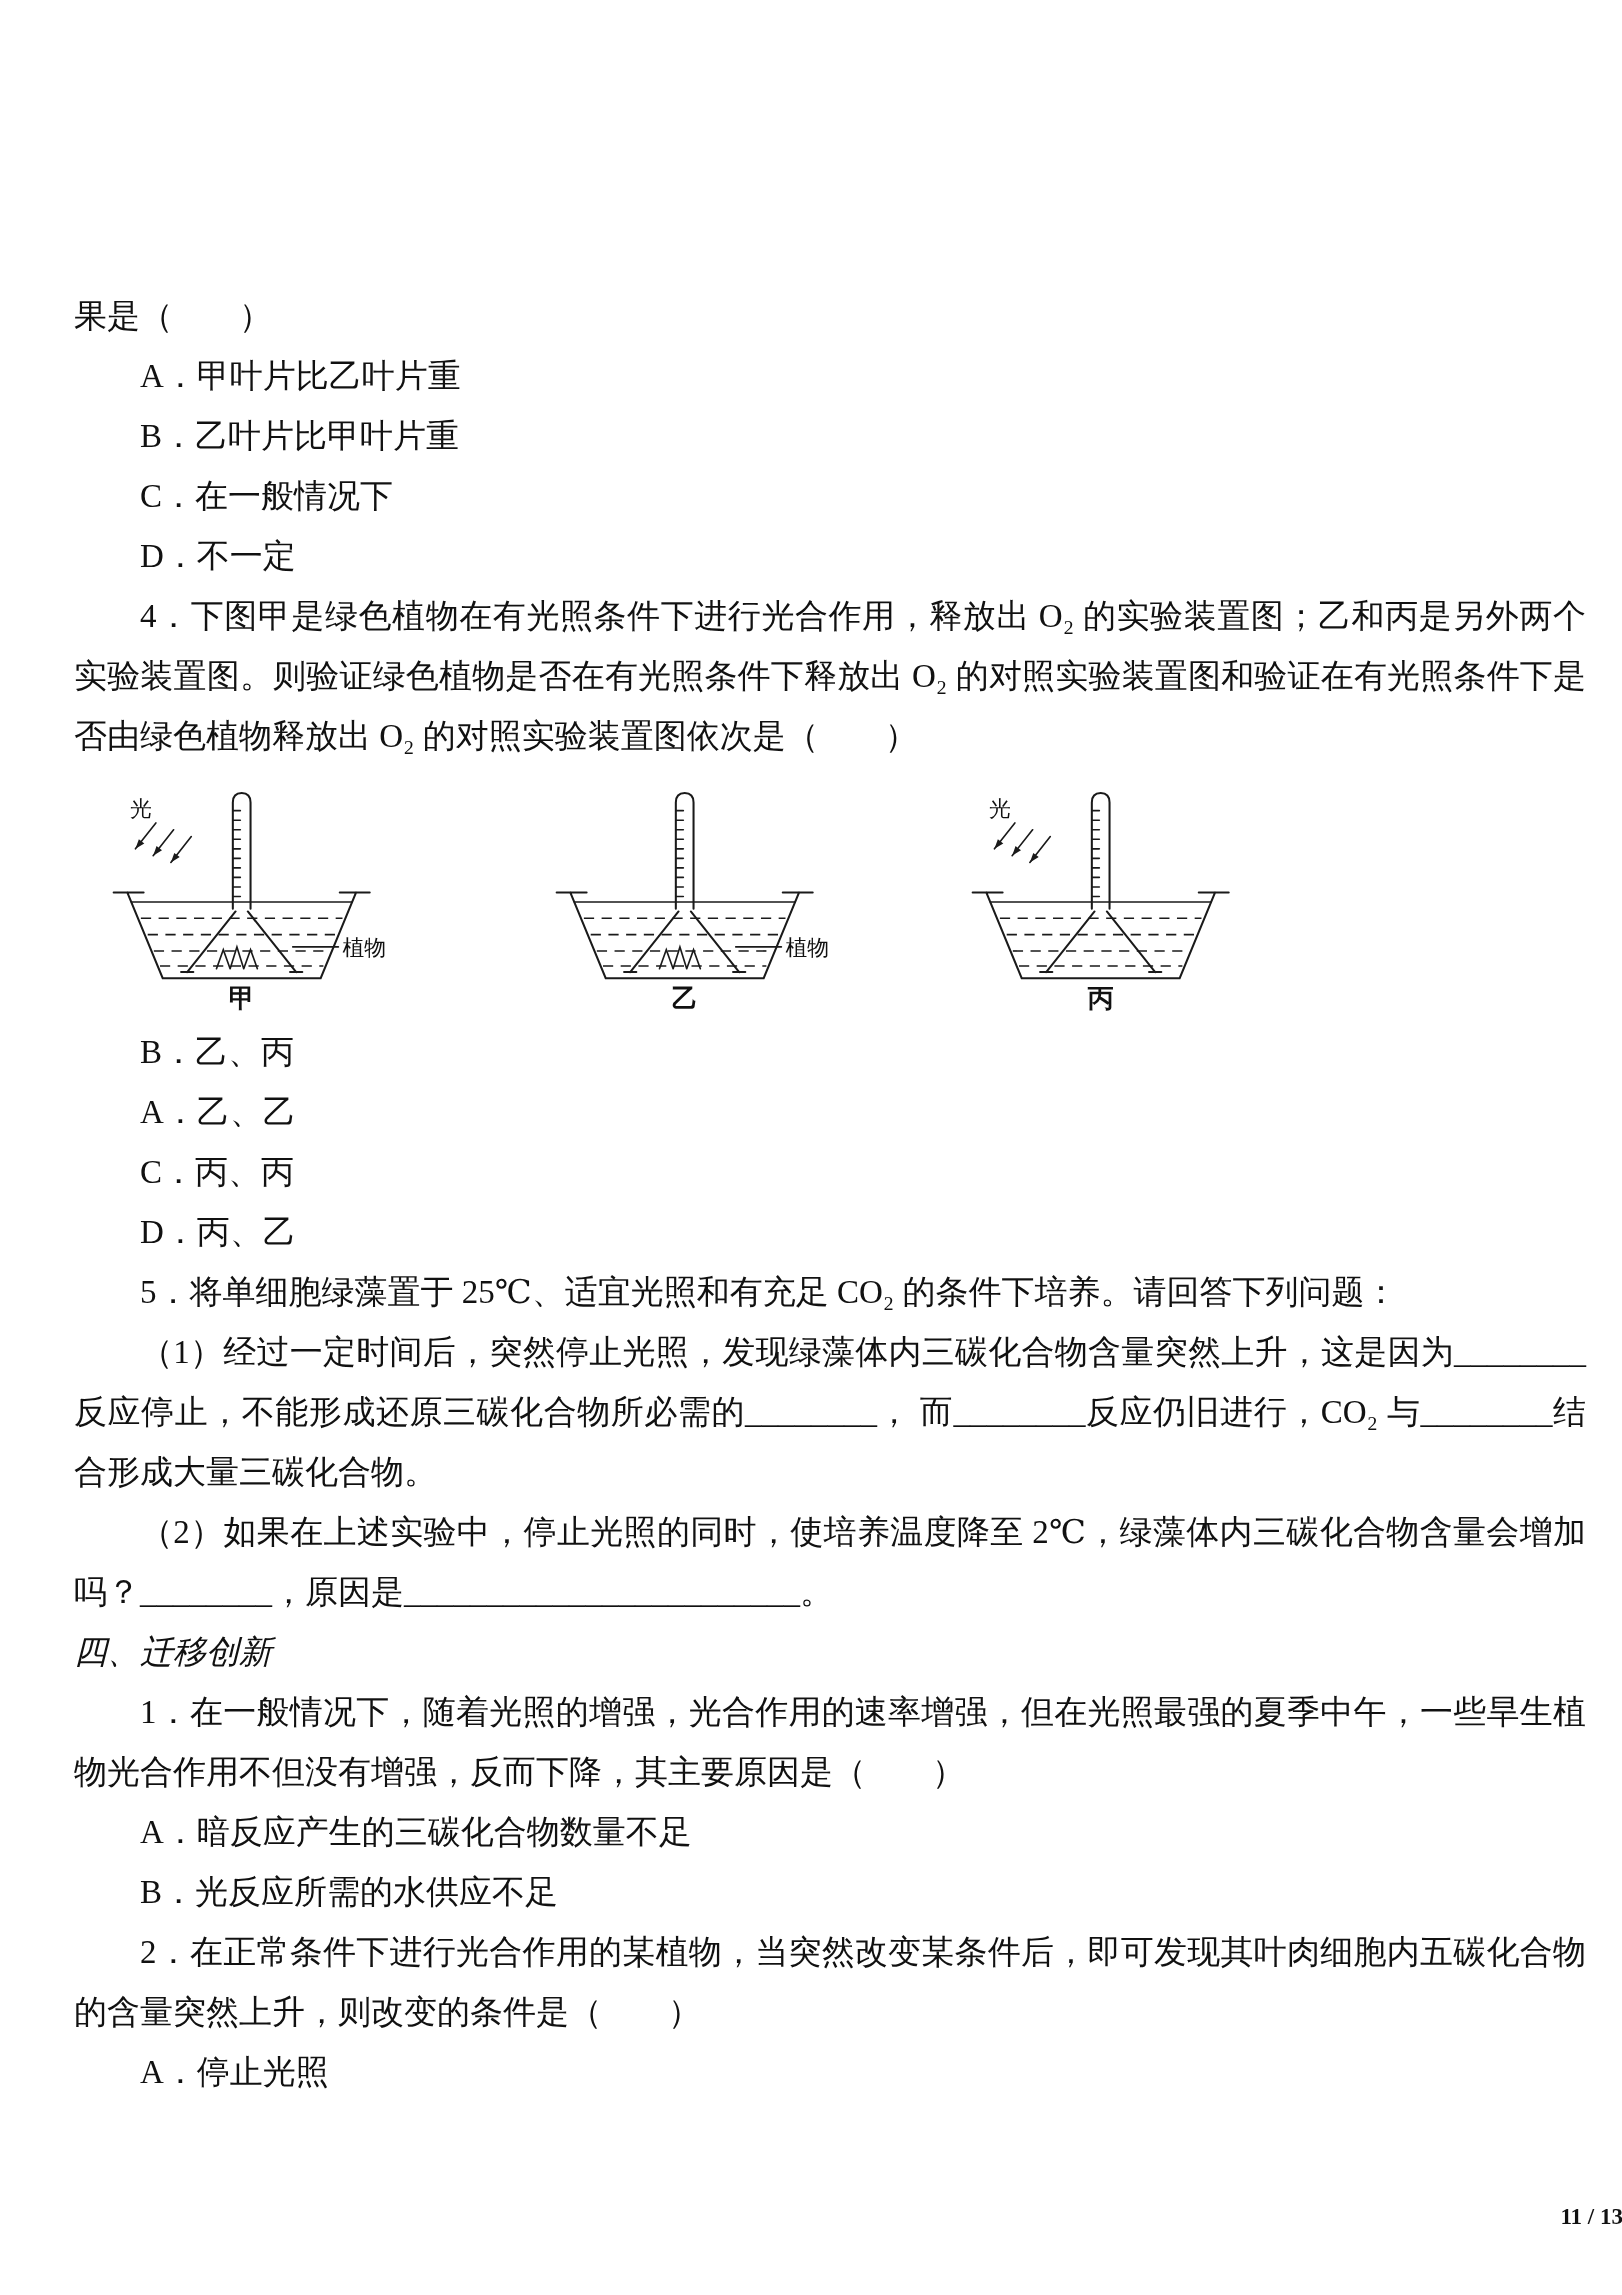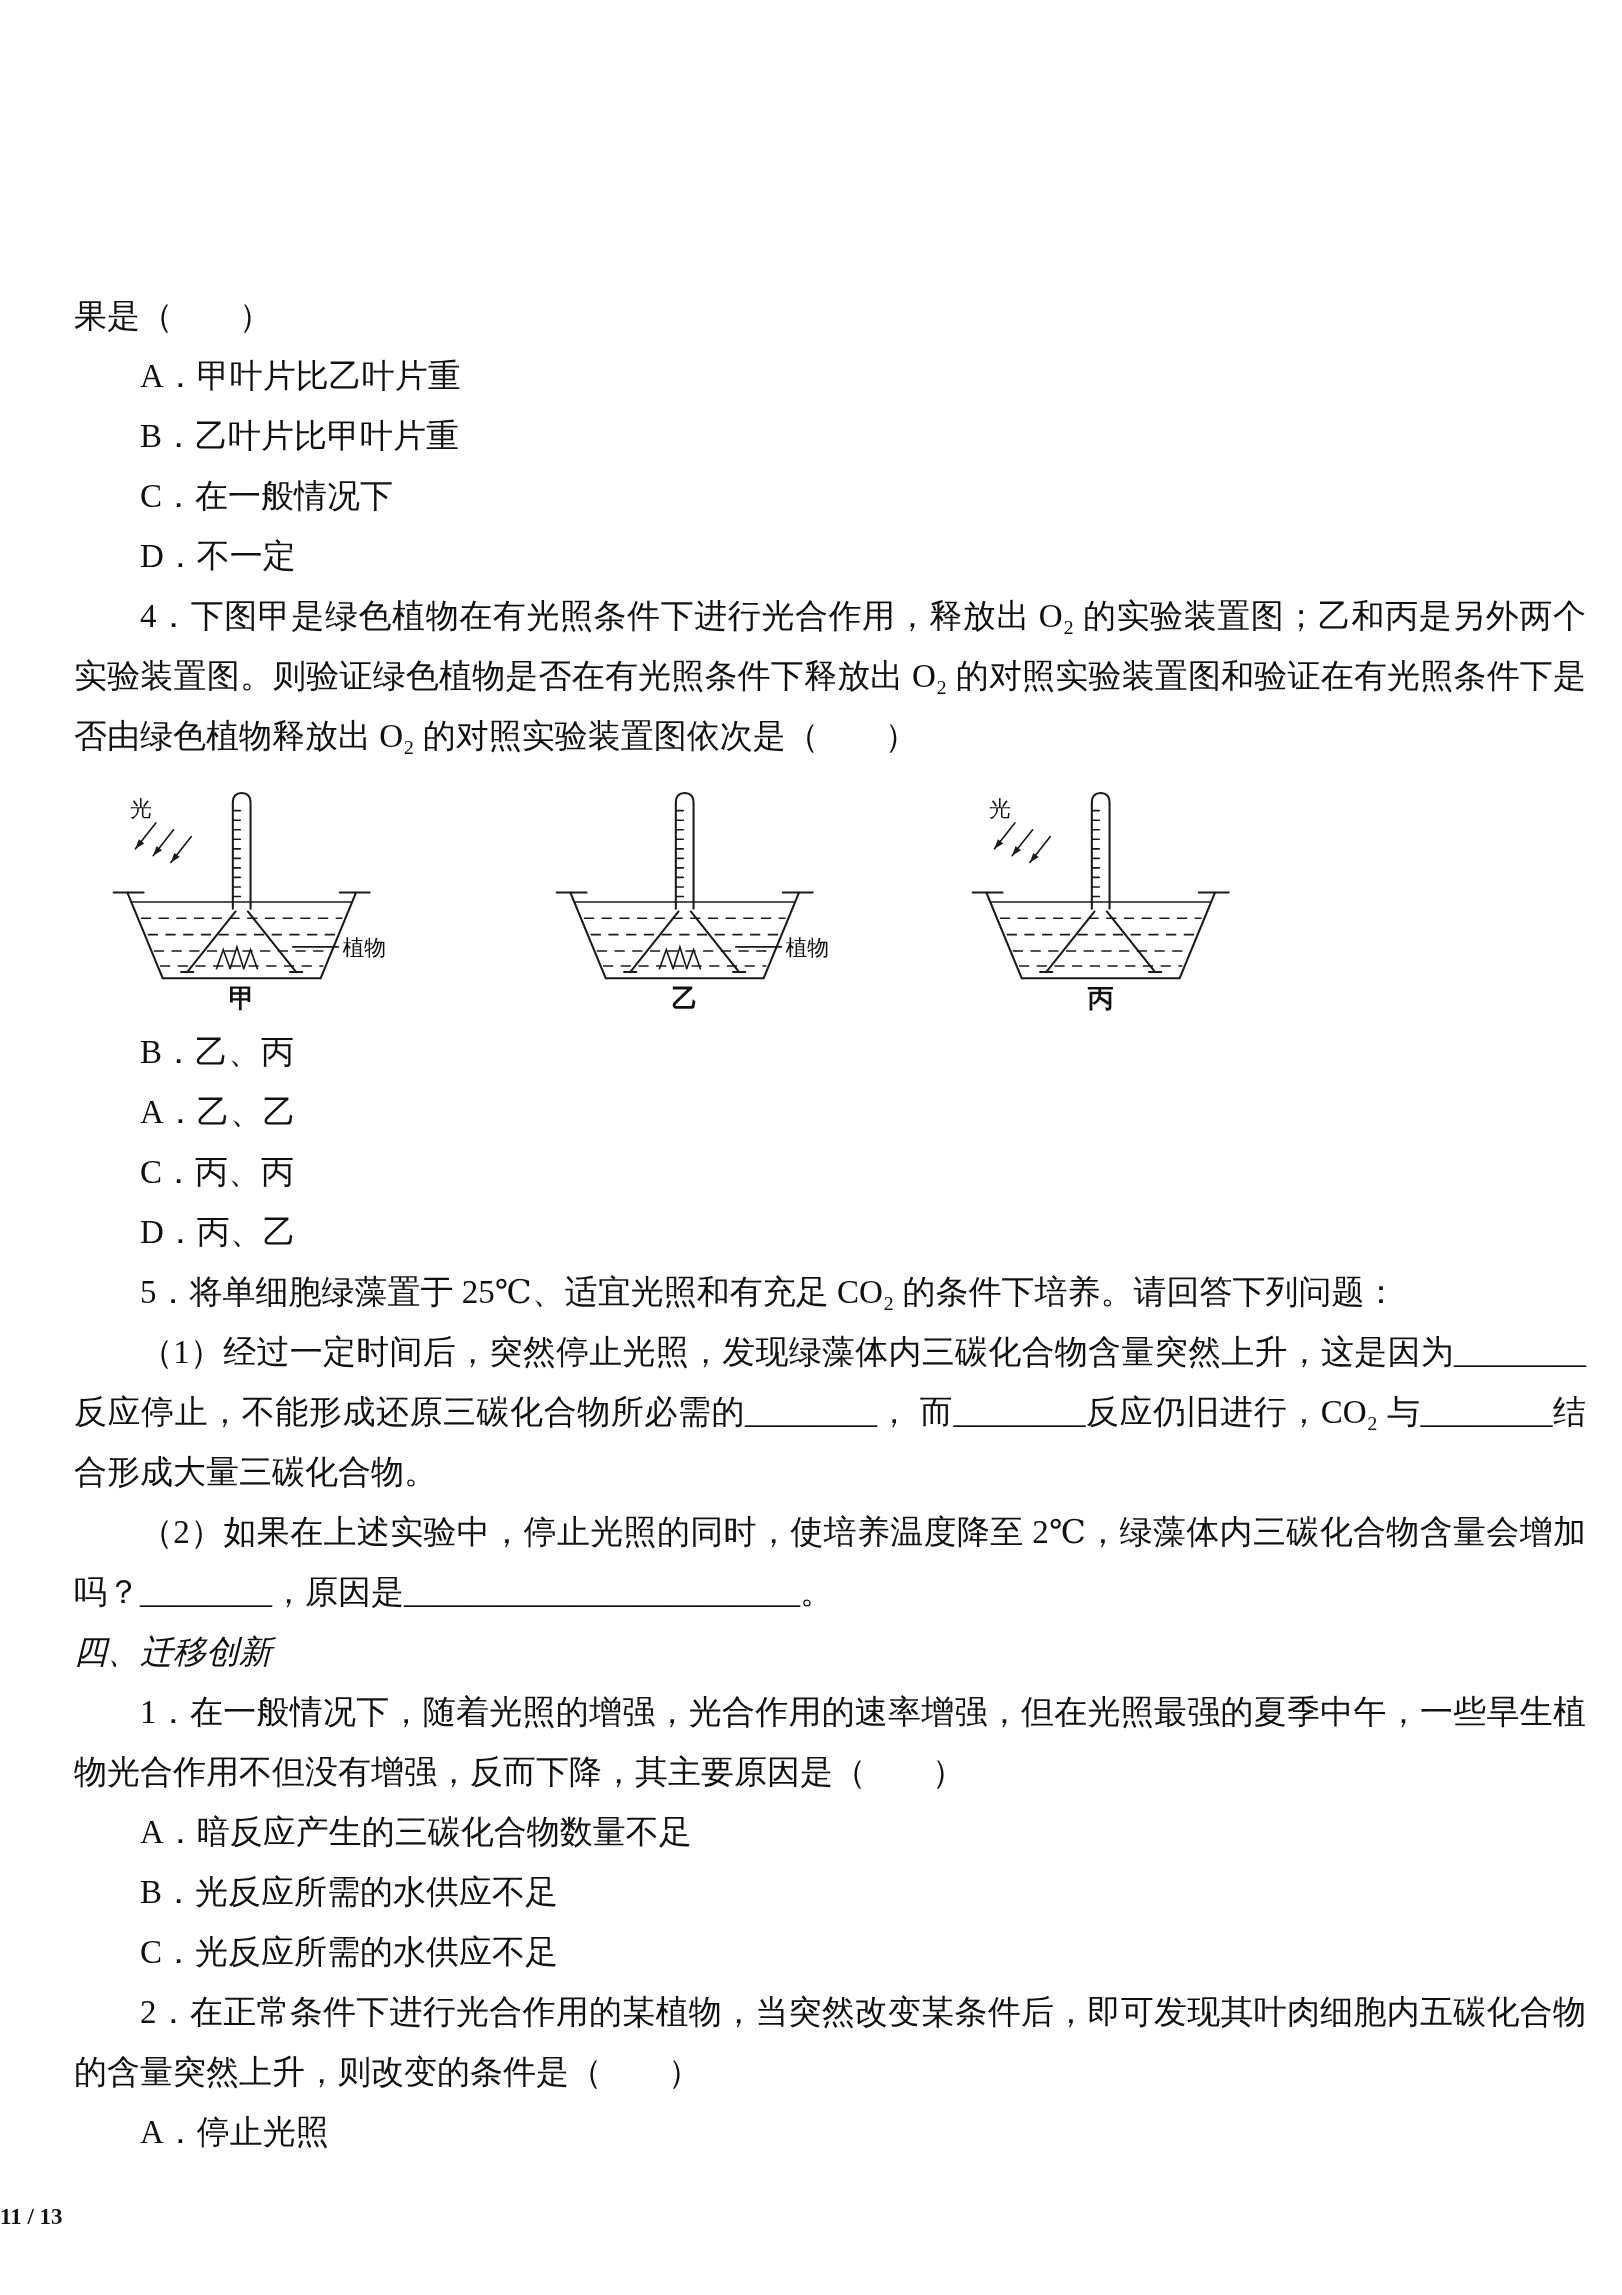--- a/index.html
+++ b/index.html
@@ -43,21 +43,21 @@
     font-family: "Liberation Serif", "DejaVu Serif", serif;
     fill: #111;
   }
   .figure .flabel { font-size: 32px; }
   .figure .fcaption { font-size: 38px; font-weight: bold; text-anchor: middle; }
   .footer {
     position: absolute;
     left: 0;
     bottom: 65px;
     width: 100%;
-    text-align: left;
+    text-align: right;
     font-size: 23px;
     font-weight: bold;
   }
 </style>
 </head>
 <body>
 
 <div class="page">
 
   <p class="line">果是（　　）</p>
@@ -201,20 +201,19 @@
 
   <p class="line indent">5．将单细胞绿藻置于 25℃、适宜光照和有充足 CO₂ 的条件下培养。请回答下列问题：</p>
   <p class="line indent">（1）经过一定时间后，突然停止光照，发现绿藻体内三碳化合物含量突然上升，这是因为________反应停止，不能形成还原三碳化合物所必需的________， 而________反应仍旧进行，CO₂ 与________结合形成大量三碳化合物。</p>
   <p class="line indent">（2）如果在上述实验中，停止光照的同时，使培养温度降至 2℃，绿藻体内三碳化合物含量会增加吗？________，原因是________________________。</p>
 
   <p class="line section-title">四、迁移创新</p>
 
   <p class="line indent">1．在一般情况下，随着光照的增强，光合作用的速率增强，但在光照最强的夏季中午，一些旱生植物光合作用不但没有增强，反而下降，其主要原因是（　　）</p>
   <p class="line opt">A．暗反应产生的三碳化合物数量不足</p>
   <p class="line opt">B．光反应所需的水供应不足</p>
-  <p class="line opt">C．光反应所需的水供应不足</p>
 
   <p class="line indent">2．在正常条件下进行光合作用的某植物，当突然改变某条件后，即可发现其叶肉细胞内五碳化合物的含量突然上升，则改变的条件是（　　）</p>
   <p class="line opt">A．停止光照</p>
 
   <div class="footer">11 / 13</div>
 </div>
 
 
 </body></html>

